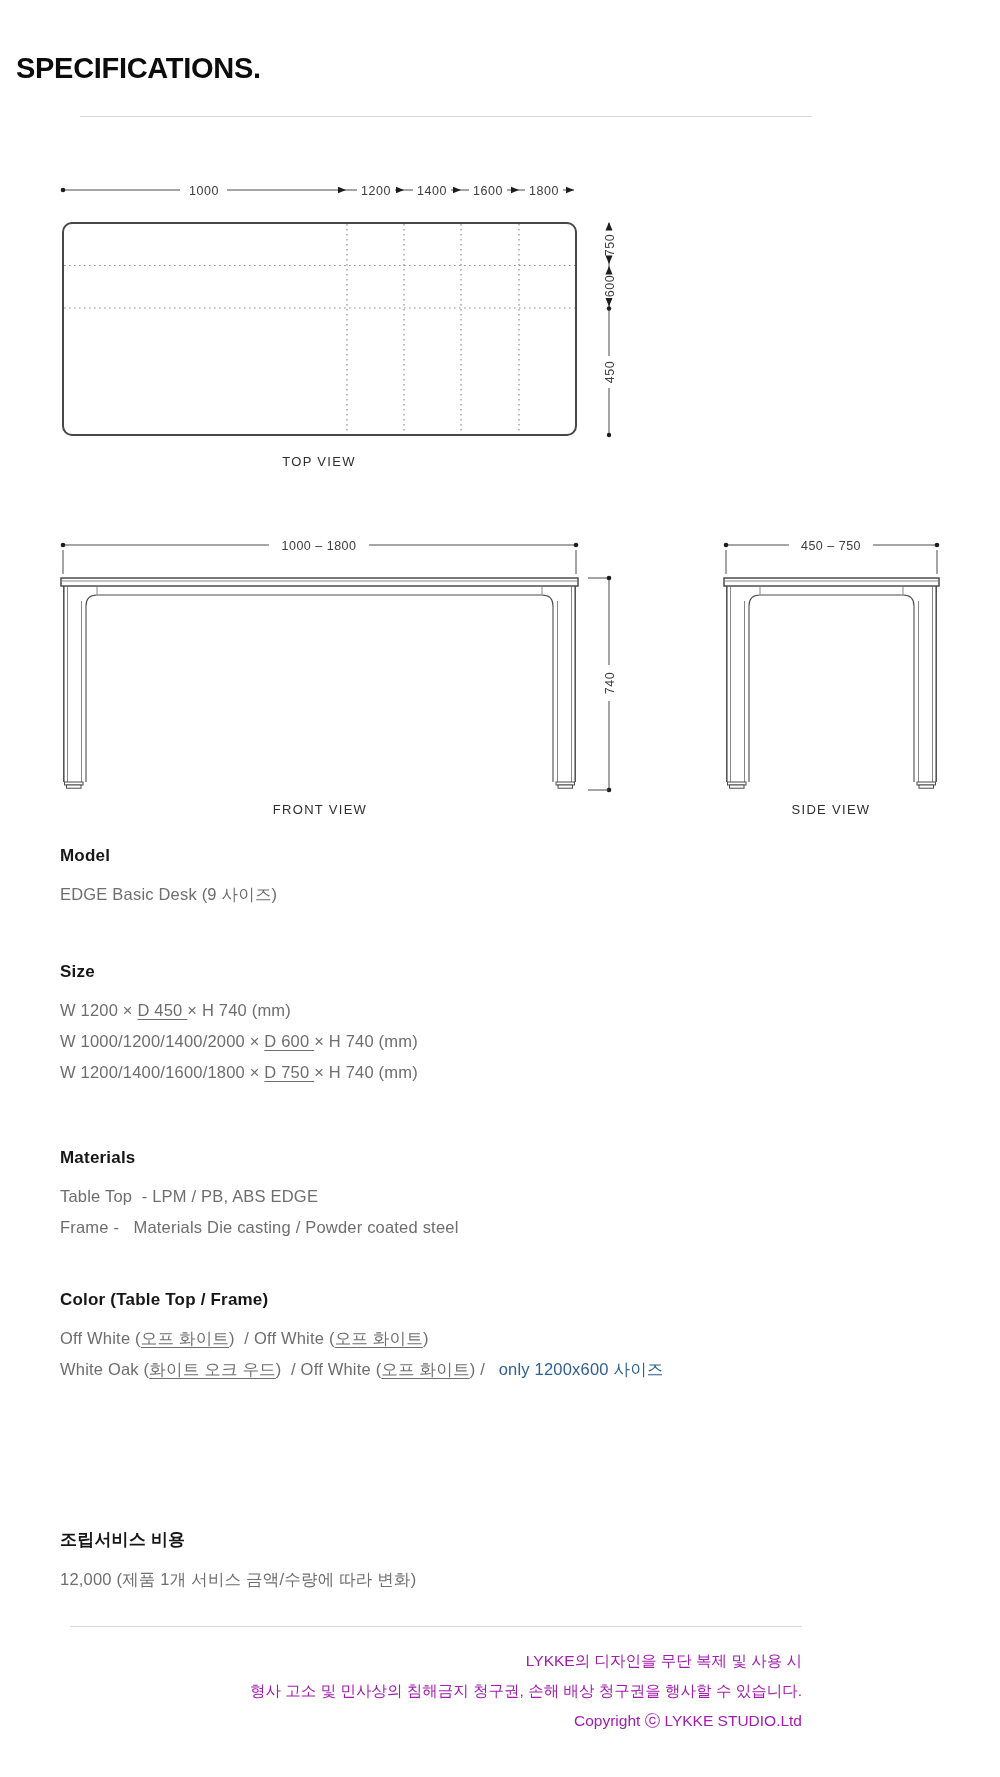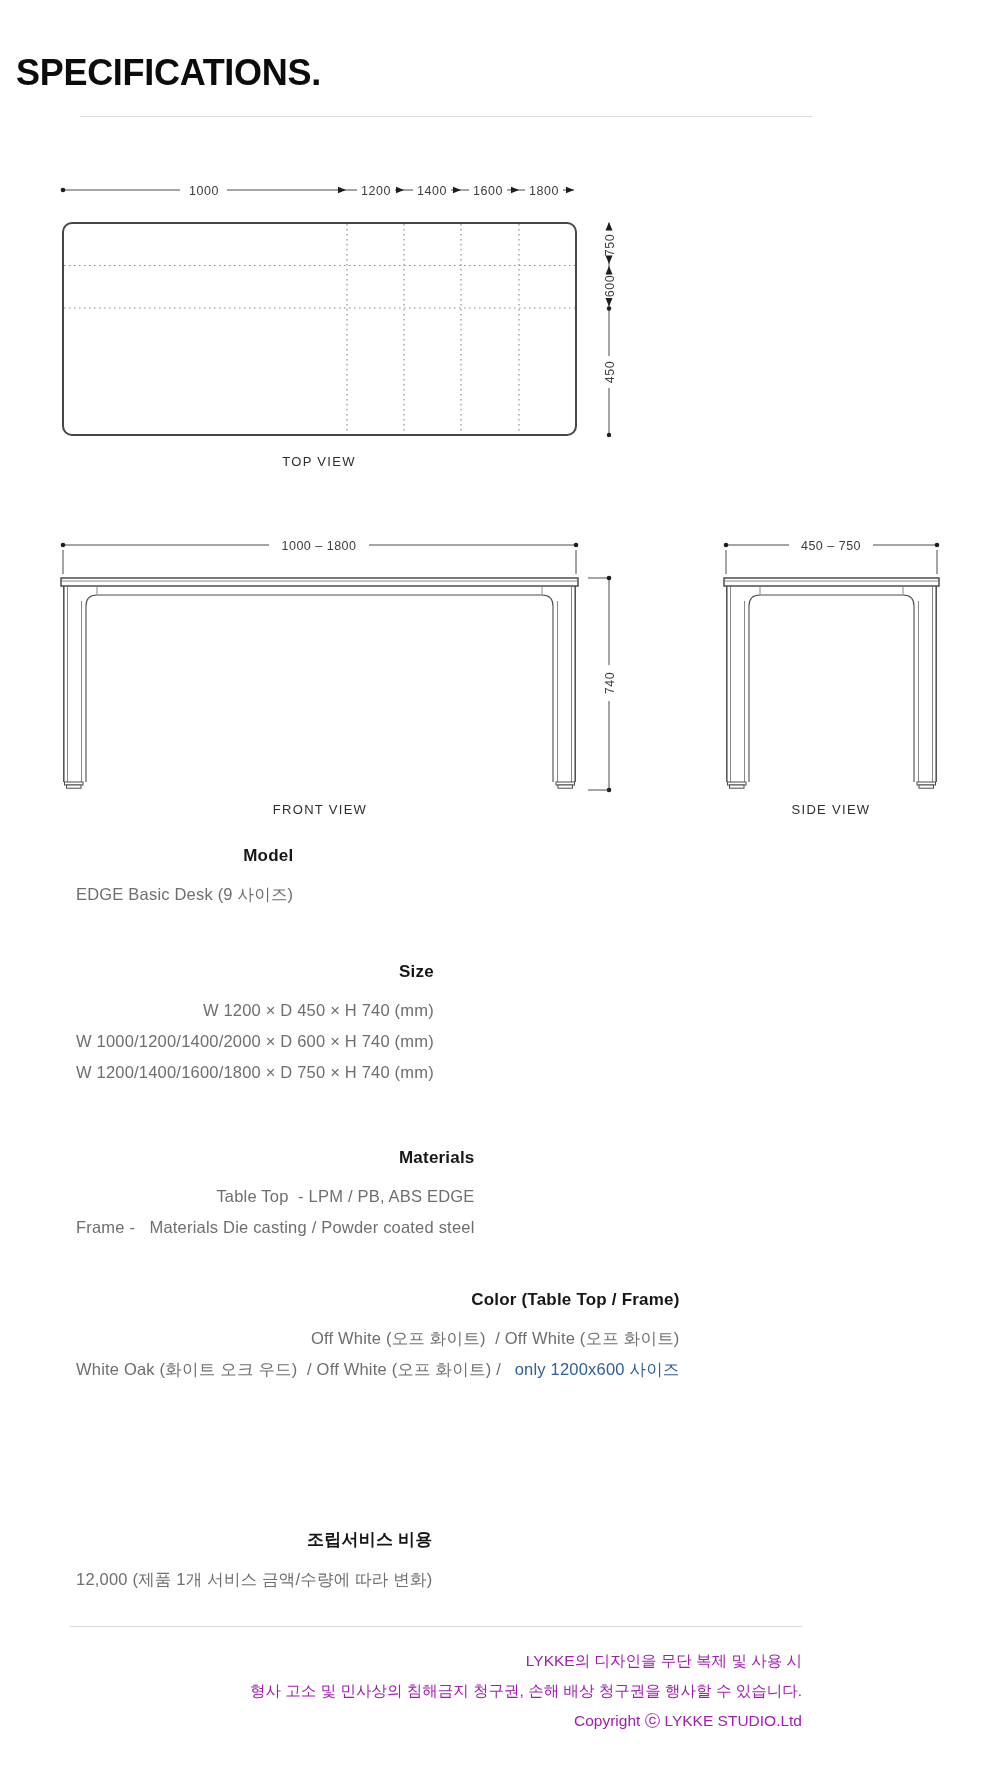--- a/index.html
+++ b/index.html
@@ -1,37 +1,37 @@
 <!DOCTYPE html>
 <html><head>
 <meta charset="utf-8">
 <style>
   html,body{margin:0;padding:0;background:#ffffff;}
   body{font-family:"Liberation Sans", sans-serif; -webkit-font-smoothing:antialiased;}
   .page{position:relative;width:1000px;height:1777px;background:#fff;overflow:hidden;}
-  .title{position:absolute;left:16px;top:52px;font-size:36px;font-weight:700;color:#0c0c0c;letter-spacing:-0.3px;}
+  .title{position:absolute;left:16px;top:52px;font-size:29px;font-weight:700;color:#0c0c0c;letter-spacing:-0.3px;}
   .rule{position:absolute;height:1px;background:#dadada;}
   .rule-top{left:80px;top:116px;width:732px;}
   .rule-bottom{left:70px;top:1626px;width:732px;}
   svg.drawing{position:absolute;left:0;top:0;width:1000px;height:830px;}
   svg .dimline{stroke:#4a4a4a;stroke-width:1;fill:none;}
   svg .thick{stroke:#474747;stroke-width:2;fill:#fff;}
   svg .med{stroke:#4c4c4c;stroke-width:1.5;fill:none;}
   svg .thin{stroke:#6a6a6a;stroke-width:0.8;fill:none;}
   svg .mid{stroke:#4c4c4c;stroke-width:1.1;fill:none;}
   svg .dotted{stroke:#8f8f8f;stroke-width:1.2;fill:none;stroke-dasharray:1.6 3.4;}
   svg .dimtext{font-family:"Liberation Sans",sans-serif;font-size:12.5px;fill:#3c3c3c;letter-spacing:0.5px;}
   svg .caption{font-family:"Liberation Sans",sans-serif;font-size:13px;fill:#2e2e2e;letter-spacing:1.3px;}
   svg .mask{fill:#ffffff;}
   svg .mk{fill:#1d1d1d;stroke:none;}
   svg .foot{fill:#fff;stroke:#4c4c4c;stroke-width:1;}
-  .section{position:absolute;left:76px;text-align:right;}
+  .section{position:absolute;left:60px;}
   .section h2{margin:0 0 13px 0;font-size:17px;font-weight:700;color:#161616;letter-spacing:0.2px;}
   .line{font-size:16.5px;color:#6e6e6e;line-height:31px;white-space:pre-wrap;letter-spacing:0.2px;}
-  .line .u{text-underline-offset:3px;}
+  .line .u{text-decoration:underline;text-underline-offset:3px;}
   .line .blue{color:#2e6095;margin-left:9px;}
   .sec-model{top:846px;} .sec-size{top:962px;} .sec-materials{top:1148px;}
   .sec-color{top:1290px;} .sec-origin{top:1424px;} .sec-assembly{top:1528px;}
   .footer{position:absolute;left:76px;top:1646px;width:726px;text-align:right;font-size:15.5px;line-height:30px;color:#a21caf;}
 </style>
 </head>
 <body>
 
 <div class="page">
 

